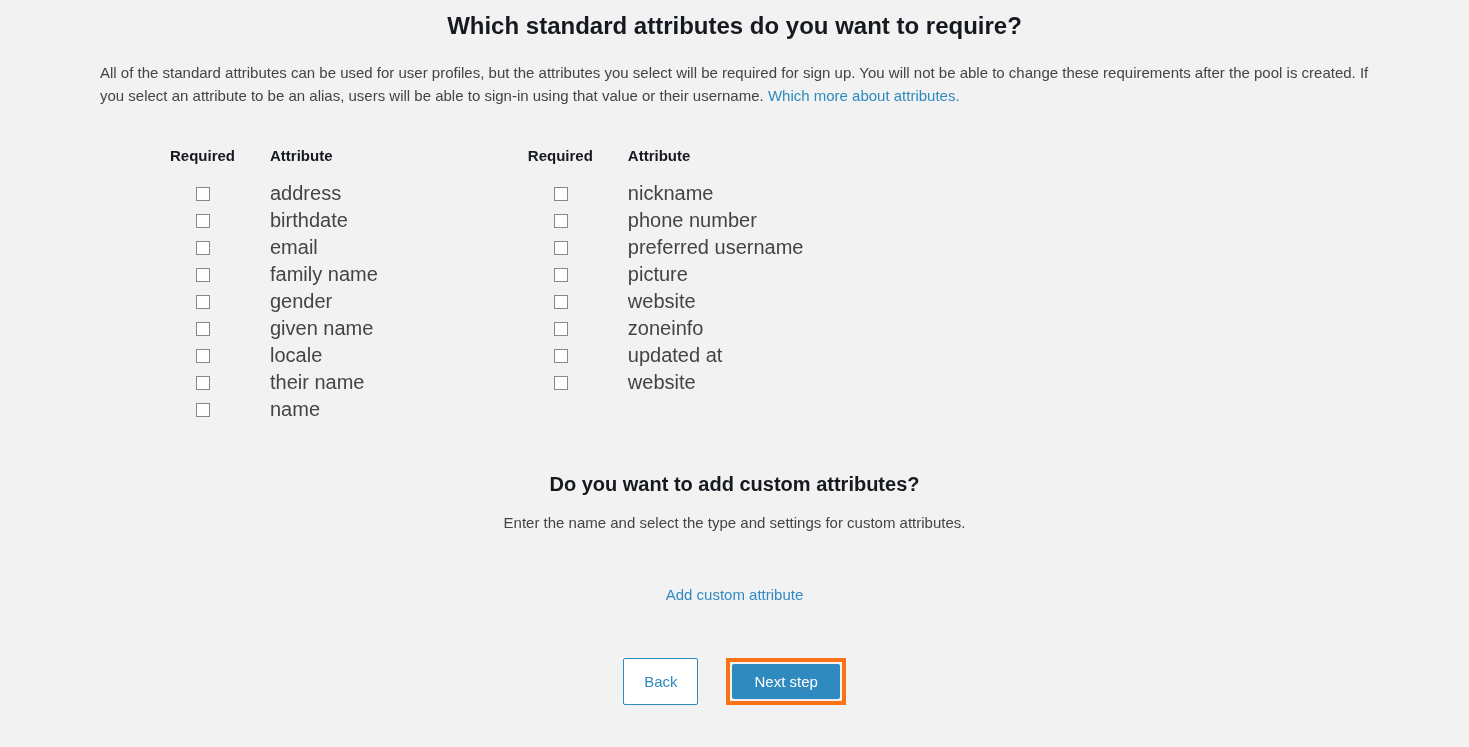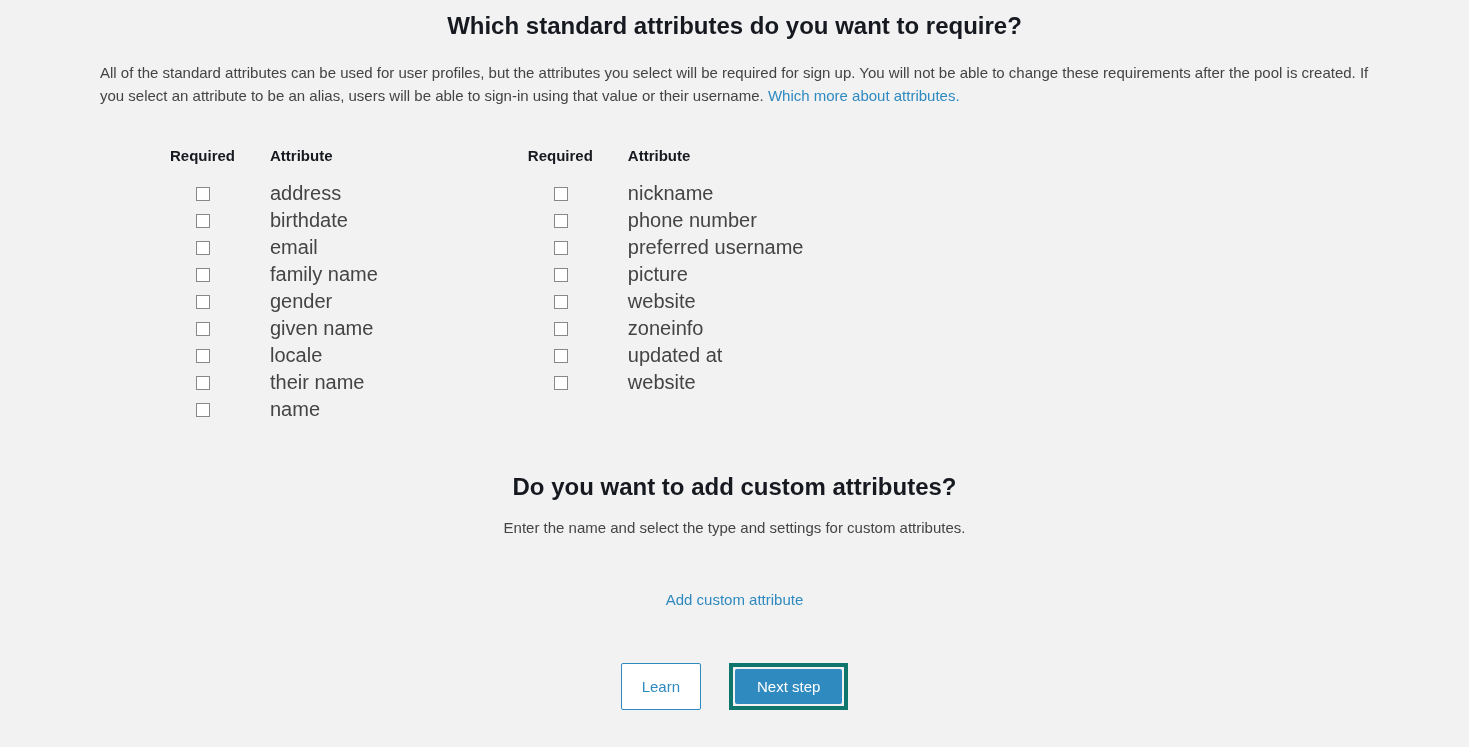--- a/index.html
+++ b/index.html
@@ -69,21 +69,21 @@
     border: 1px solid #888;
     background: #fff;
     appearance: none;
     cursor: pointer;
   }
   .row .label {
     font-size: 20px;
     color: #444;
   }
   h2.heading2 {
-    font-size: 24px;
+    font-size: 20px;
     font-weight: 700;
     text-align: center;
     color: #16191f;
     margin-bottom: 18px;
   }
   .subdesc {
     font-size: 15px;
     color: #444;
     text-align: center;
     margin-bottom: 55px;
@@ -107,21 +107,21 @@
     padding: 9px 20px;
     cursor: pointer;
     border-radius: 2px;
   }
   .btn-back {
     background: #fff;
     color: #2f8ac0;
     border: 1px solid #2f8ac0;
   }
   .btn-next-wrap {
-    border: 4px solid #0f766e;
+    border: 4px solid #f97316;
     display: inline-flex;
     padding: 2px;
   }
   .btn-next {
     background: #2f8ac0;
     color: #fff;
     border: none;
     padding: 9px 22px;
   }
 </style>
@@ -251,18 +251,18 @@
           <span class="label">website</span>
         </div>
     </div>
   </div>
 
   <h2 class="heading2">Do you want to add custom attributes?</h2>
   <p class="subdesc">Enter the name and select the type and settings for custom attributes.</p>
   <p class="addlink"><span>Add custom attribute</span></p>
 
   <div class="btnrow">
-    <button class="btn btn-back">Learn</button>
+    <button class="btn btn-back">Back</button>
     <span class="btn-next-wrap">
       <button class="btn btn-next">Next step</button>
     </span>
   </div>
 </div>
 
 </body></html>

